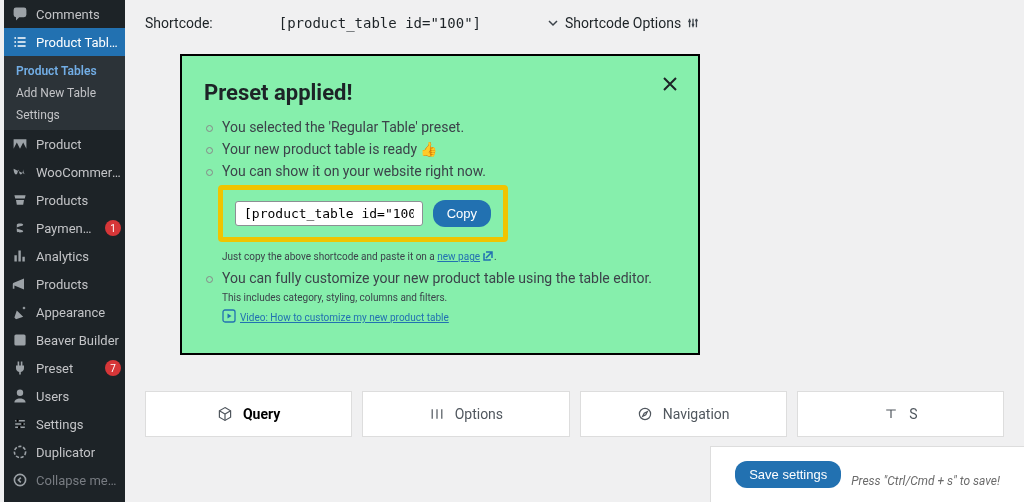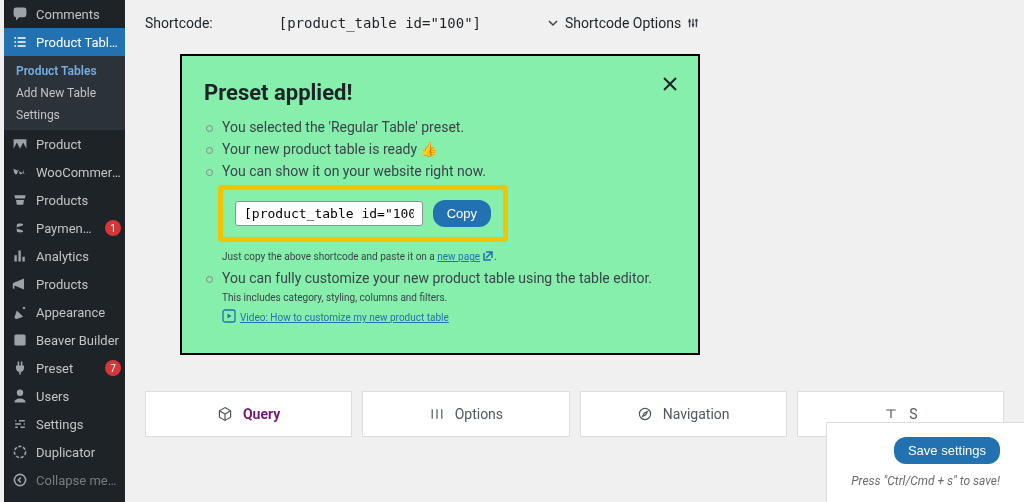--- a/index.html
+++ b/index.html
@@ -182,33 +182,33 @@
     height: 46px;
     display: flex;
     align-items: center;
     justify-content: center;
     gap: 10px;
     font-size: 14px;
     color: #50575e;
     cursor: pointer;
   }
   .tab svg { width: 16px; height: 16px; fill: none; stroke: #50575e; stroke-width: 1.5;}
-  .tab.active { font-weight: 700; color: #701a75; }
+  .tab.active { font-weight: 700; color: #000000; }
 
   
   .save-panel {
     position: absolute;
     right: 0; bottom: 0;
     background: #fff;
     border: 1px solid #ddd;
     border-right: none;
     border-bottom: none;
     padding: 14px 24px;
     display: flex;
-    flex-direction: column;
+    flex-direction: row;
     gap: 10px;
     align-items: flex-end;
   }
   .save-hint { font-style: italic; color: #6b6b6b; font-size: 12px; }
   .save-panel .btn-primary { background:#2271b1; }
 
 </style>
 </head>
 <body>
 

